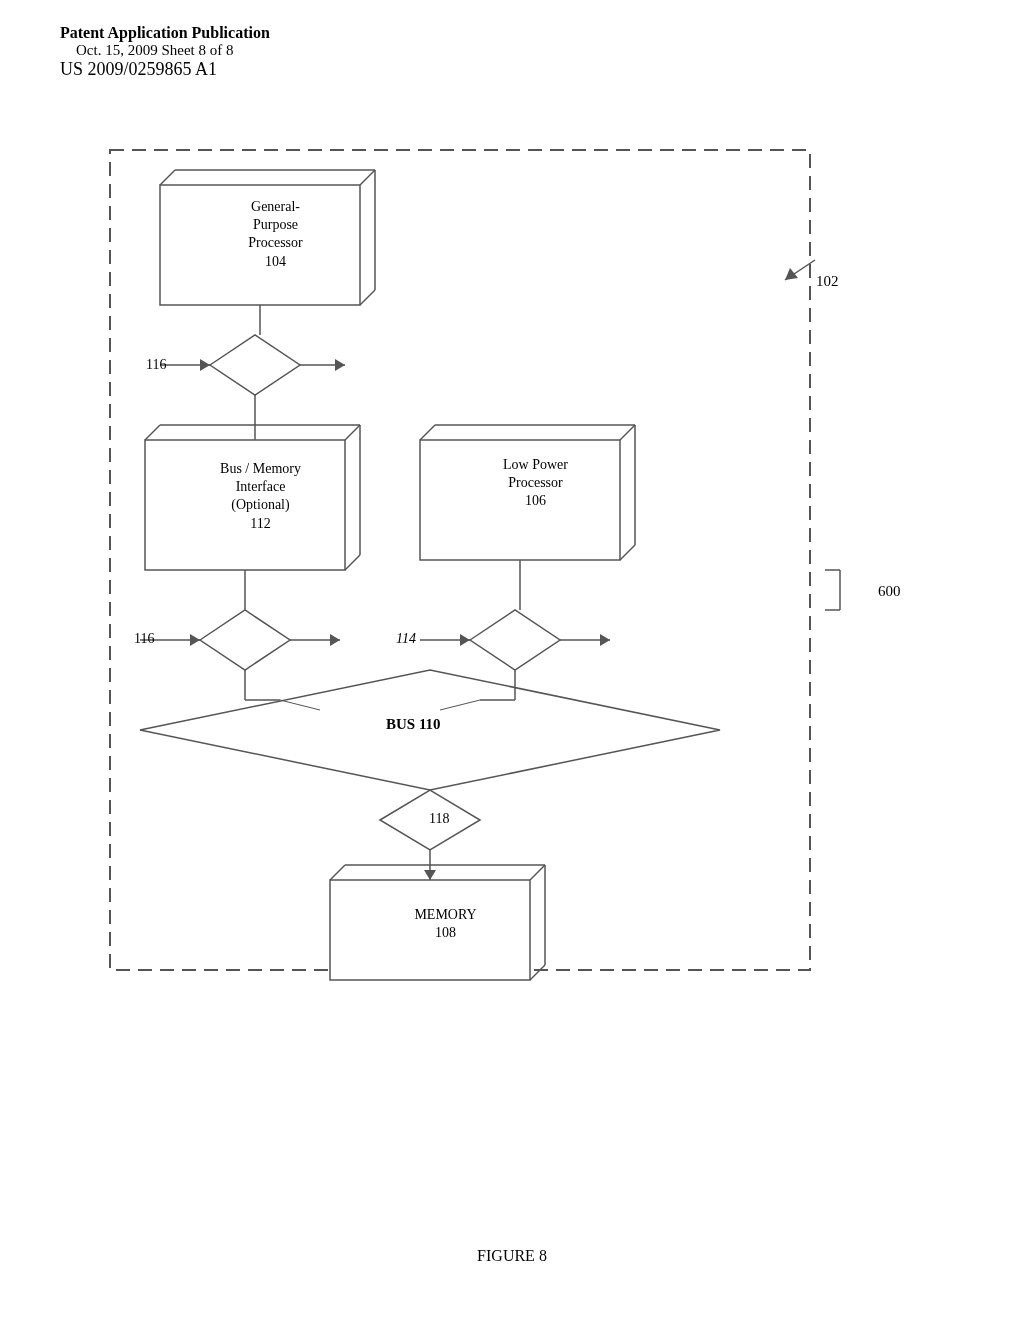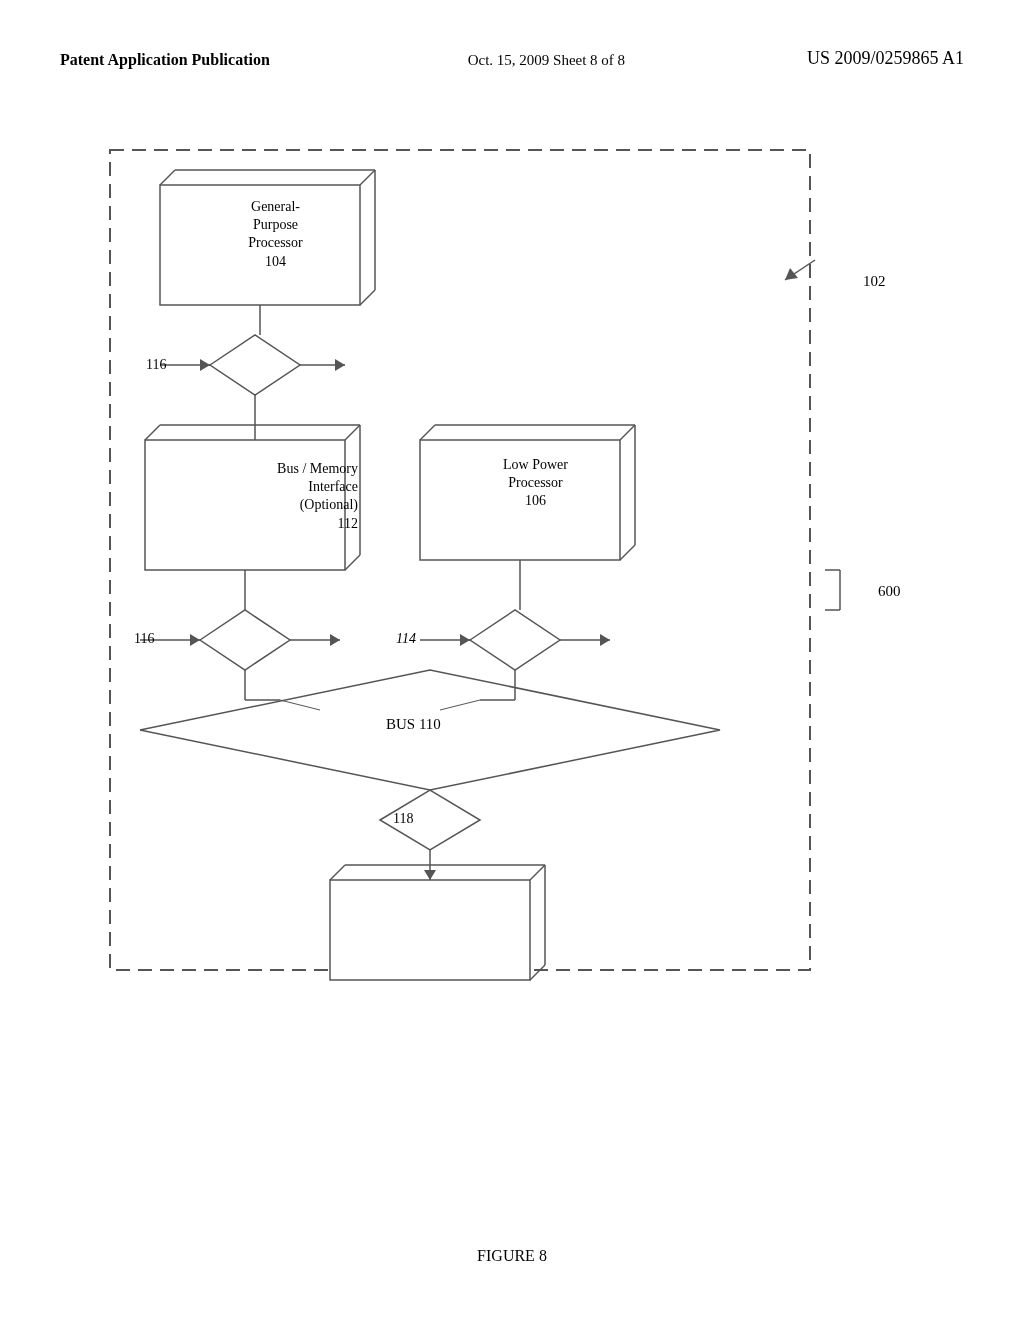--- a/index.html
+++ b/index.html
@@ -9,23 +9,24 @@
       background: #fff;
       font-family: 'Times New Roman', Times, serif;
       position: relative;
       overflow: hidden;
     }
 
     
     .header {
       display: flex;
       justify-content: space-between;
-      align-items: flex-end;
-      padding: 48px 60px 0 60px;
+      align-items: flex-start;
+      padding: 24px 60px 0 60px;
       font-size: 15px;
+      flex-direction: column;
     }
     .header-left { font-weight: bold; font-size: 16px; }
     .header-center { font-size: 15px; text-align: center; margin-left: 16px; }
     .header-right { font-size: 18px; }
 
     
     .diagram-container {
       position: absolute;
       top: 130px;
       left: 80px;
@@ -172,46 +173,49 @@
   </svg>
 
   <div class="box-label" style="left:82px; top:68px; width:195px;">
     <span>General-<br>Purpose<br>Processor<br>104</span>
   </div>
 
   <div class="box-label" style="left:50px; top:226px; font-size:14px;">
     <span>116</span>
   </div>
 
-  <div class="box-label" style="left:67px; top:330px; width:195px;text-align:right;">
+  <div class="box-label" style="left:67px; top:330px; width:195px;">
     <span>Bus / Memory<br>Interface<br>(Optional)<br>112</span>
   </div>
 
   <div class="box-label" style="left:342px; top:326px; width:195px;">
     <span>Low Power<br>Processor<br>106</span>
   </div>
 
   <div class="box-label" style="left:38px; top:500px; font-size:14px;">
     <span>116</span>
   </div>
 
   <div class="box-label" style="left:300px; top:500px; font-size:14px;font-style:italic;">
     <span>114</span>
   </div>
 
-  <div class="box-label" style="left:290px; top:585px; font-size:15px; font-weight:normal;">
+  <div class="box-label" style="left:290px; top:585px; font-size:15px; font-weight:bold;">
     <span>BUS 110</span>
   </div>
 
-  <div class="box-label" style="left:297px; top:680px; font-size:14px;">
+  <div class="box-label" style="left:333px; top:680px; font-size:14px;">
     <span>118</span>
   </div>
 
-
-  <div class="box-label" style="left:767px; top:142px; font-size:15px;">
+  <div class="box-label" style="left:252px; top:776px; width:195px;">
+    <span>MEMORY<br>108</span>
+  </div>
+
+  <div class="box-label" style="left:720px; top:142px; font-size:15px;">
     <span>102</span>
   </div>
 
   <div class="box-label" style="left:782px; top:452px; font-size:15px;">
     <span>600</span>
   </div>
 
 </div>
 
 <div class="figure-caption" style="position:absolute; bottom:55px; left:0; right:0; text-align:center; font-size:16px; font-weight:normal; font-family:'Times New Roman',serif;">

